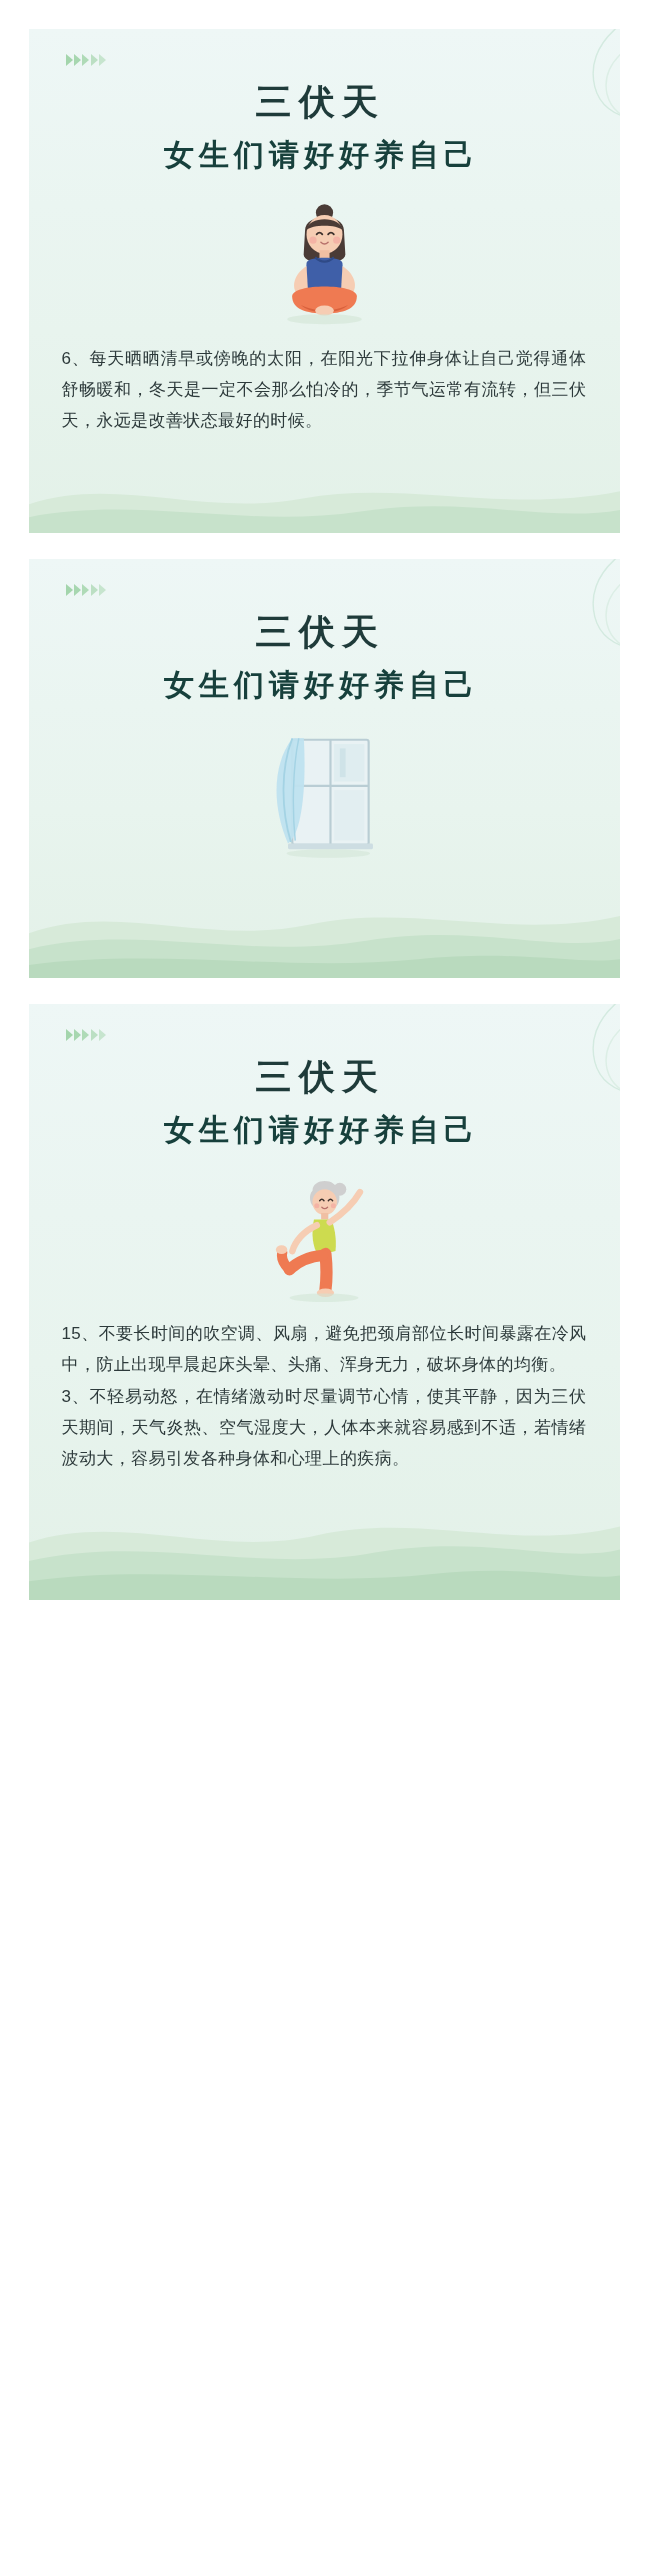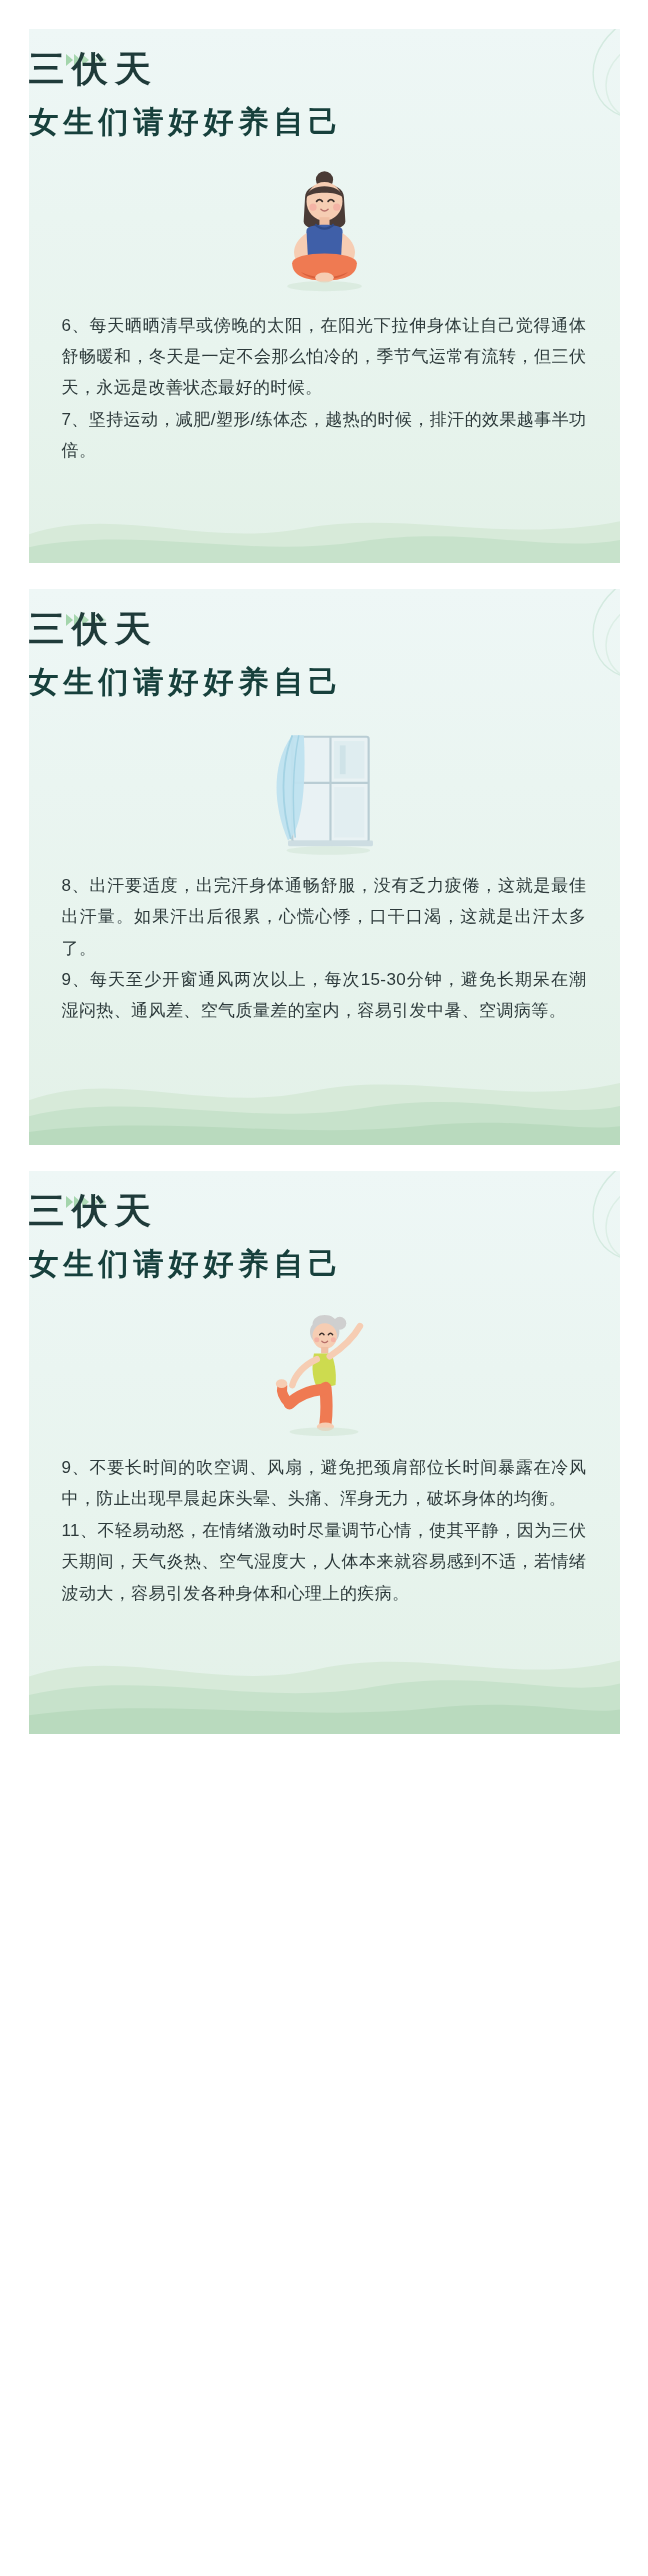--- a/index.html
+++ b/index.html
@@ -55,21 +55,22 @@
     border-left: 7.2px solid #9fd3a8;
   }
   .chev:nth-child(1) { opacity: .95; }
   .chev:nth-child(2) { opacity: .9; }
   .chev:nth-child(3) { opacity: .8; }
   .chev:nth-child(4) { opacity: .65; }
   .chev:nth-child(5) { opacity: .5; }
 
   .titles {
     position: relative;
-    padding-top: 17px;
+    padding-top: 50px;
+    text-align: center;
     z-index: 3;
   }
   .title-main {
     font-family: "DejaVu Sans", sans-serif;
     font-size: 36px;
     font-weight: bold;
     color: #1f3b3a;
     letter-spacing: 7.2px;
     line-height: 1.3;
     margin: 0;
@@ -180,21 +181,20 @@
         <path d="M62 150 C78 160 112 160 128 150 C116 164 74 164 62 150 Z" fill="#d9603c"></path>
 
         <ellipse cx="95" cy="158" rx="13" ry="7" fill="#f6cdb3"></ellipse>
 
         <ellipse cx="95" cy="170" rx="52" ry="7" fill="#cfe3d4" opacity=".55"></ellipse>
       </svg>
     </div>
 
     <div class="body-text">
       <p>6、每天晒晒清早或傍晚的太阳，在阳光下拉伸身体让自己觉得通体舒畅暖和，冬天是一定不会那么怕冷的，季节气运常有流转，但三伏天，永远是改善状态最好的时候。</p>
-      <p>7、坚持运动，减肥/塑形/练体态，越热的时候，排汗的效果越事半功倍。</p>
     </div>
 
     <div class="hills">
       <svg viewBox="0 0 820 110" preserveAspectRatio="none">
         <path d="M0 70 C120 30 240 88 380 62 C520 36 660 84 820 52 L820 110 L0 110 Z" fill="#d7ead9"></path>
         <path d="M0 88 C150 58 300 104 460 80 C610 58 720 96 820 78 L820 110 L0 110 Z" fill="#c7e2cb"></path>
       </svg>
     </div>
   </section>
 
@@ -233,24 +233,20 @@
 
         <path d="M46 6 C20 40 16 96 40 152 C58 140 66 80 62 6 Z" fill="#bfe2ef" opacity=".95"></path>
         <path d="M46 6 C30 46 30 104 44 150" stroke="#a4d3e4" stroke-width="2.5" fill="none"></path>
         <path d="M55 6 C46 48 46 108 50 148" stroke="#a4d3e4" stroke-width="2" fill="none"></path>
 
         <rect x="40" y="152" width="118" height="8" rx="2" fill="#cddde2"></rect>
         <ellipse cx="96" cy="166" rx="58" ry="6" fill="#cfe3d4" opacity=".5"></ellipse>
       </svg>
     </div>
 
-    <div class="body-text">
-      <p>8、出汗要适度，出完汗身体通畅舒服，没有乏力疲倦，这就是最佳出汗量。如果汗出后很累，心慌心悸，口干口渴，这就是出汗太多了。</p>
-      <p>9、每天至少开窗通风两次以上，每次15-30分钟，避免长期呆在潮湿闷热、通风差、空气质量差的室内，容易引发中暑、空调病等。</p>
-    </div>
 
     <div class="hills">
       <svg viewBox="0 0 820 140" preserveAspectRatio="none">
         <path d="M0 78 C120 34 250 96 390 66 C530 36 670 88 820 54 L820 140 L0 140 Z" fill="#d7ead9"></path>
         <path d="M0 100 C150 64 300 116 470 88 C620 64 730 106 820 86 L820 140 L0 140 Z" fill="#c7e2cb"></path>
         <path d="M0 122 C180 98 360 132 540 114 C680 100 760 122 820 114 L820 140 L0 140 Z" fill="#b9dabe"></path>
       </svg>
     </div>
   </section>
 
@@ -303,22 +299,22 @@
         <path d="M52 136 C44 128 40 120 42 112" stroke="#ef7a52" stroke-width="14" fill="none" stroke-linecap="round"></path>
 
         <ellipse cx="102" cy="168" rx="12" ry="6" fill="#f6cdb3"></ellipse>
         <ellipse cx="41" cy="108" rx="8" ry="6" fill="#f6cdb3"></ellipse>
 
         <ellipse cx="100" cy="175" rx="48" ry="6" fill="#cfe3d4" opacity=".55"></ellipse>
       </svg>
     </div>
 
     <div class="body-text">
-      <p>9、不要长时间的吹空调、风扇，避免把颈肩部位长时间暴露在冷风中，防止出现早晨起床头晕、头痛、浑身无力，破坏身体的均衡。</p>
-      <p>11、不轻易动怒，在情绪激动时尽量调节心情，使其平静，因为三伏天期间，天气炎热、空气湿度大，人体本来就容易感到不适，若情绪波动大，容易引发各种身体和心理上的疾病。</p>
+      <p>15、不要长时间的吹空调、风扇，避免把颈肩部位长时间暴露在冷风中，防止出现早晨起床头晕、头痛、浑身无力，破坏身体的均衡。</p>
+      <p>3、不轻易动怒，在情绪激动时尽量调节心情，使其平静，因为三伏天期间，天气炎热、空气湿度大，人体本来就容易感到不适，若情绪波动大，容易引发各种身体和心理上的疾病。</p>
     </div>
 
     <div class="hills">
       <svg viewBox="0 0 820 150" preserveAspectRatio="none">
         <path d="M0 70 C130 28 260 92 400 60 C540 28 680 84 820 48 L820 150 L0 150 Z" fill="#d7ead9"></path>
         <path d="M0 96 C160 58 320 114 480 84 C630 58 740 100 820 80 L820 150 L0 150 Z" fill="#c7e2cb"></path>
         <path d="M0 124 C180 98 380 134 560 114 C690 100 770 124 820 116 L820 150 L0 150 Z" fill="#b9dabe"></path>
       </svg>
     </div>
   </section>

